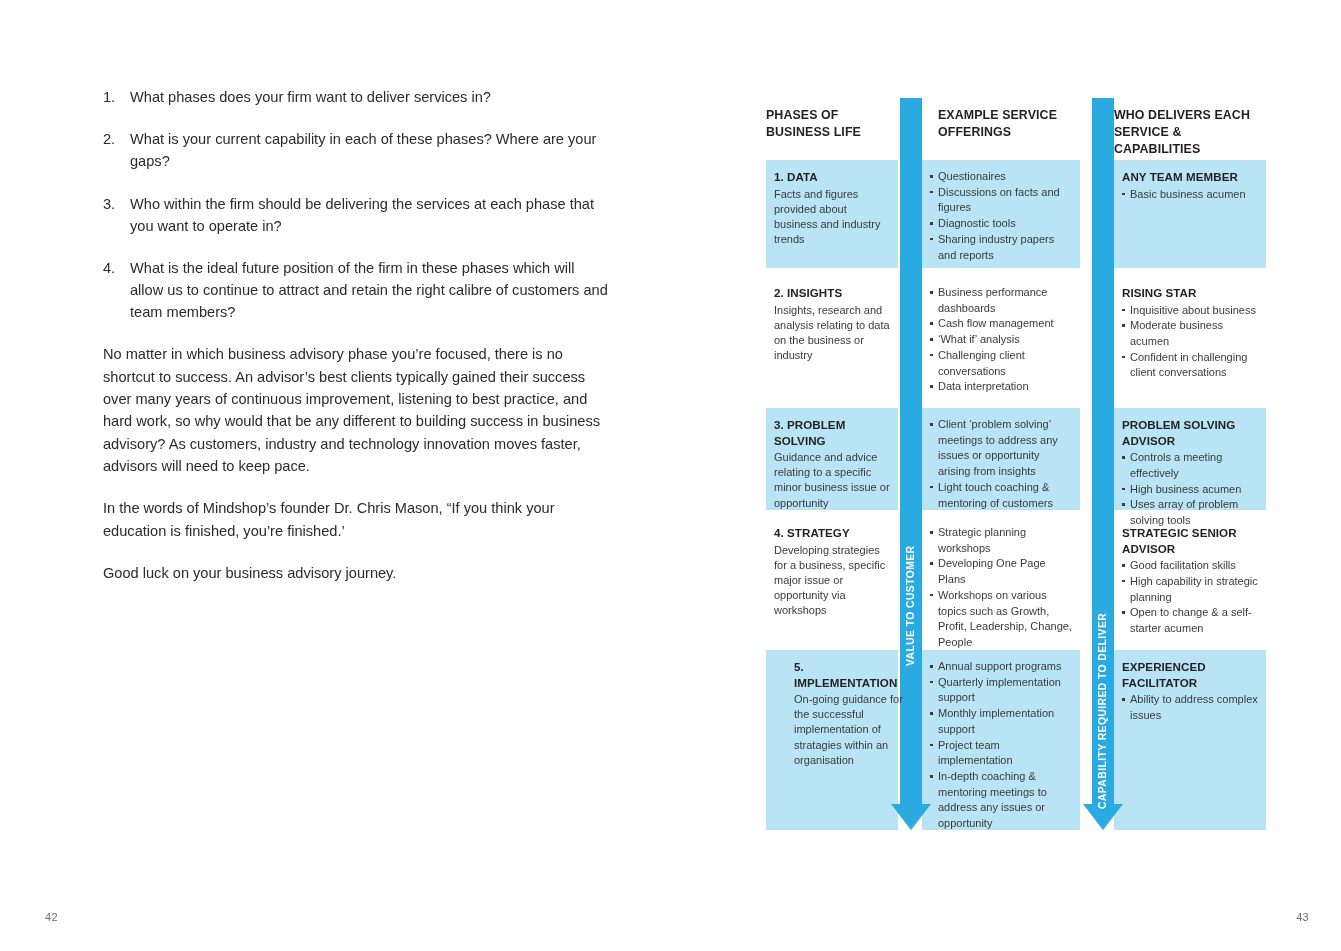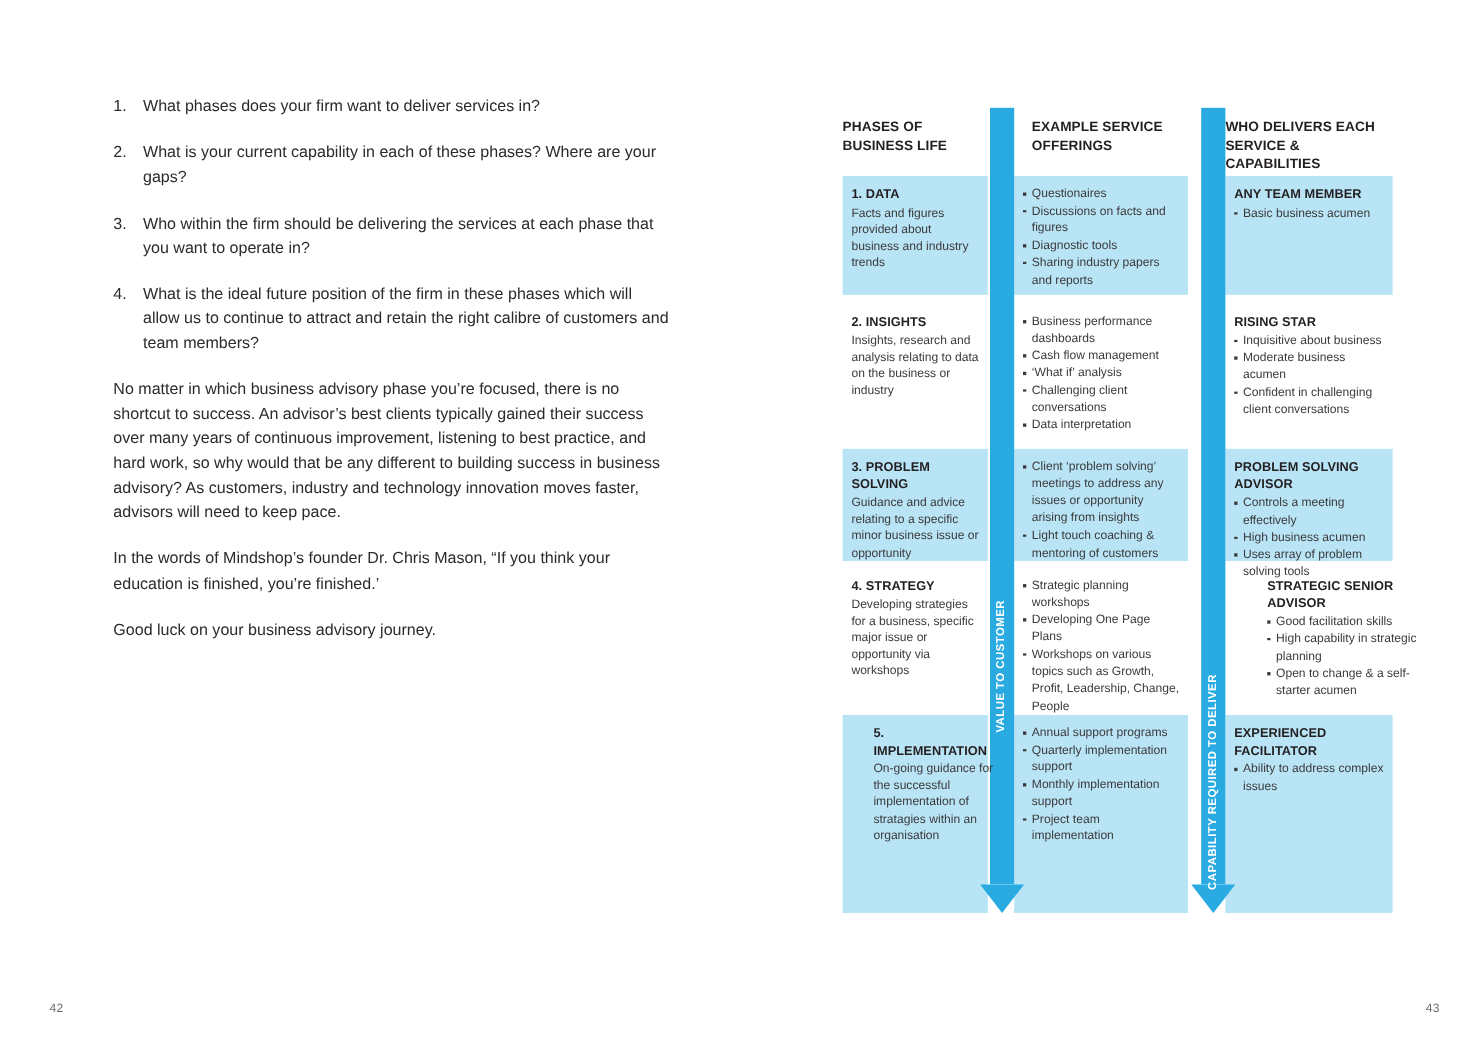--- a/index.html
+++ b/index.html
@@ -305,21 +305,21 @@
       </div>
       <div class="cell" style="left: 156px; width: 158px; top: 418px; height: 130px;">
         <div class="cell-inner">
           <ul class="bullets">
             <li>Strategic planning workshops</li>
             <li>Developing One Page Plans</li>
             <li>Workshops on various topics such as Growth, Profit, Leadership, Change, People</li>
           </ul>
         </div>
       </div>
-      <div class="cell" style="left: 348px; width: 152px; top: 418px; height: 130px; padding-left: 30px;">
+      <div class="cell" style="left: 348px; width: 152px; top: 418px; height: 130px;">
         <div class="cell-inner">
           <div class="cell-title">STRATEGIC SENIOR ADVISOR</div>
           <ul class="bullets">
             <li>Good facilitation skills</li>
             <li>High capability in strategic planning</li>
             <li>Open to change &amp; a self-starter acumen</li>
           </ul>
         </div>
       </div>
       <div class="cell" style="left: 0px; width: 132px; top: 552px; height: 180px; padding-left: 20px;">
@@ -328,20 +328,21 @@
           <div class="cell-desc">On-going guidance for the successful implementation of stratagies within an organisation</div>
         </div>
       </div>
       <div class="cell" style="left: 156px; width: 158px; top: 552px; height: 180px;">
         <div class="cell-inner">
           <ul class="bullets">
             <li>Annual support programs</li>
             <li>Quarterly implementation support</li>
             <li>Monthly implementation support</li>
             <li>Project team implementation</li>
+            <li>In-depth coaching &amp; mentoring meetings to address any issues or opportunity</li>
           </ul>
         </div>
       </div>
       <div class="cell" style="left: 348px; width: 152px; top: 552px; height: 180px;">
         <div class="cell-inner">
           <div class="cell-title">EXPERIENCED FACILITATOR</div>
           <ul class="bullets">
             <li>Ability to address complex issues</li>
           </ul>
         </div>

